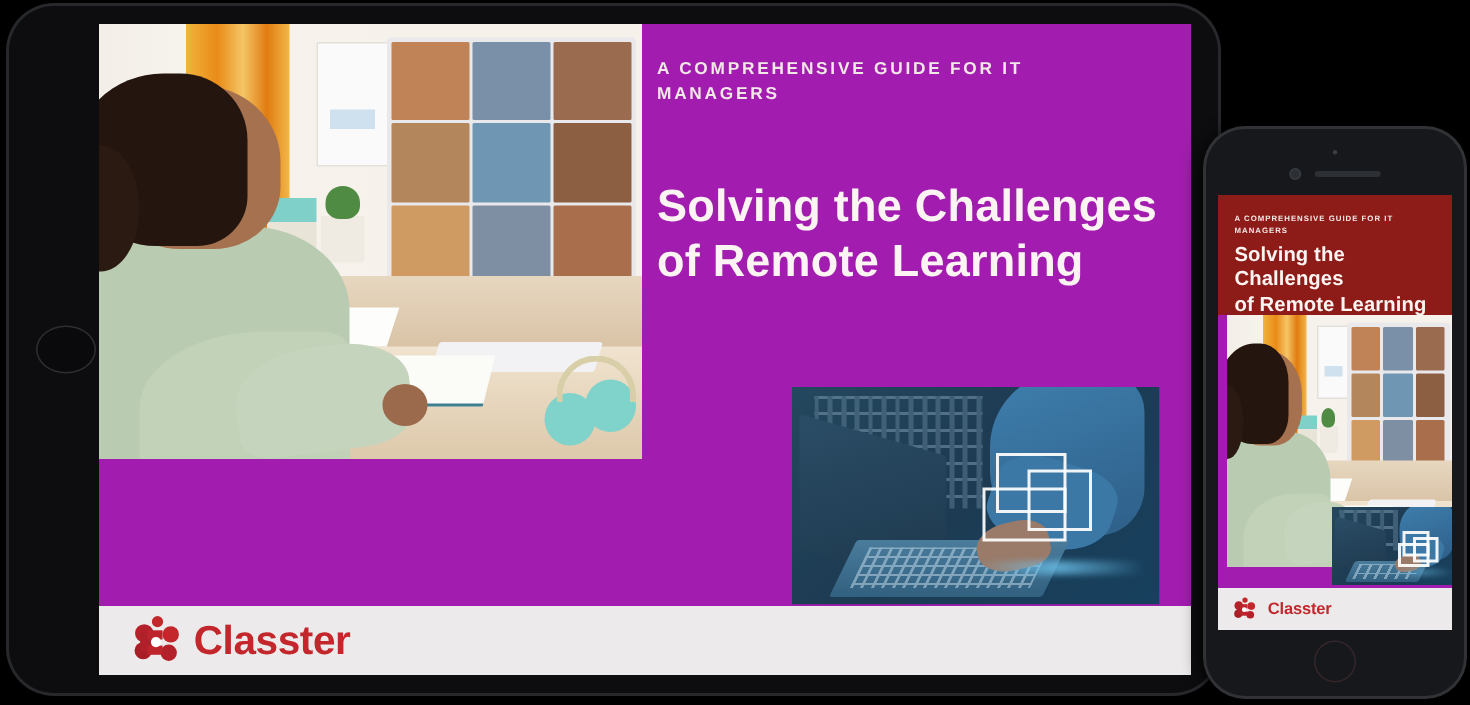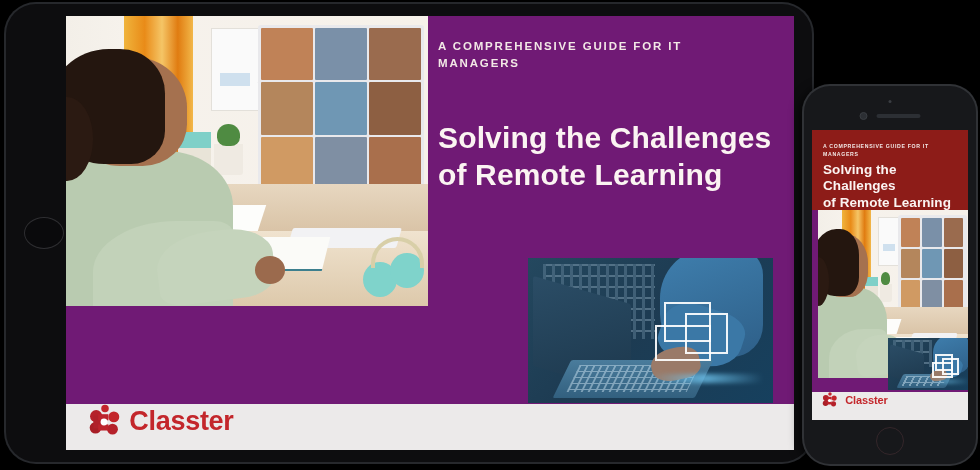--- a/index.html
+++ b/index.html
@@ -11,29 +11,29 @@
   .tablet{position:absolute;left:6px;top:4px;width:806px;height:458px;
           background:#0d0d0f;border-radius:30px;
           box-shadow:0 0 0 2px #26282c, 0 2px 10px rgba(0,0,0,.9);}
   .tablet-home{position:absolute;left:18px;top:50%;transform:translateY(-50%);
                width:38px;height:30px;border-radius:50%;
                border:1px solid #2e2e31;background:#0a0a0c;}
   .tablet-screen{position:absolute;left:60px;top:12px;width:728px;height:434px;
                  background:#fff;overflow:hidden;}
 
   
-  .slide{position:relative;width:100%;height:100%;background:#701a75;overflow:hidden;}
+  .slide{position:relative;width:100%;height:100%;background:#a21caf;overflow:hidden;}
   .slide-hero{position:absolute;left:0;top:0;width:49.5%;height:67%;overflow:hidden;}
   .slide-kicker{position:absolute;color:#f2e8e6;font-weight:700;letter-spacing:.16em;
                 line-height:1.5;text-transform:uppercase;}
   .slide-title{position:absolute;color:#fbf4f2;font-weight:700;line-height:1.22;
                letter-spacing:.005em;}
   .slide-sub{position:absolute;overflow:hidden;}
   .slide-bar{position:absolute;left:0;bottom:0;width:100%;background:#eceaea;
-             display:flex;align-items:flex-start;}
+             display:flex;align-items:center;}
   .logo-wrap{display:flex;align-items:center;gap:.45em;}
   .logo-mark{position:relative;flex:none;}
   .logo-word{color:#c3262b;font-weight:700;letter-spacing:-.01em;}
 
   
   .t .slide-hero{left:0;top:0;width:362px;height:290px;}
   .t .slide-kicker{left:372px;top:22px;width:290px;font-size:11.5px;}
   .t .slide-title{left:372px;top:104px;width:348px;font-size:30px;}
   .t .slide-sub{left:462px;top:242px;width:245px;height:145px;}
   .t .slide-bar{height:46px;padding-left:22px;}

